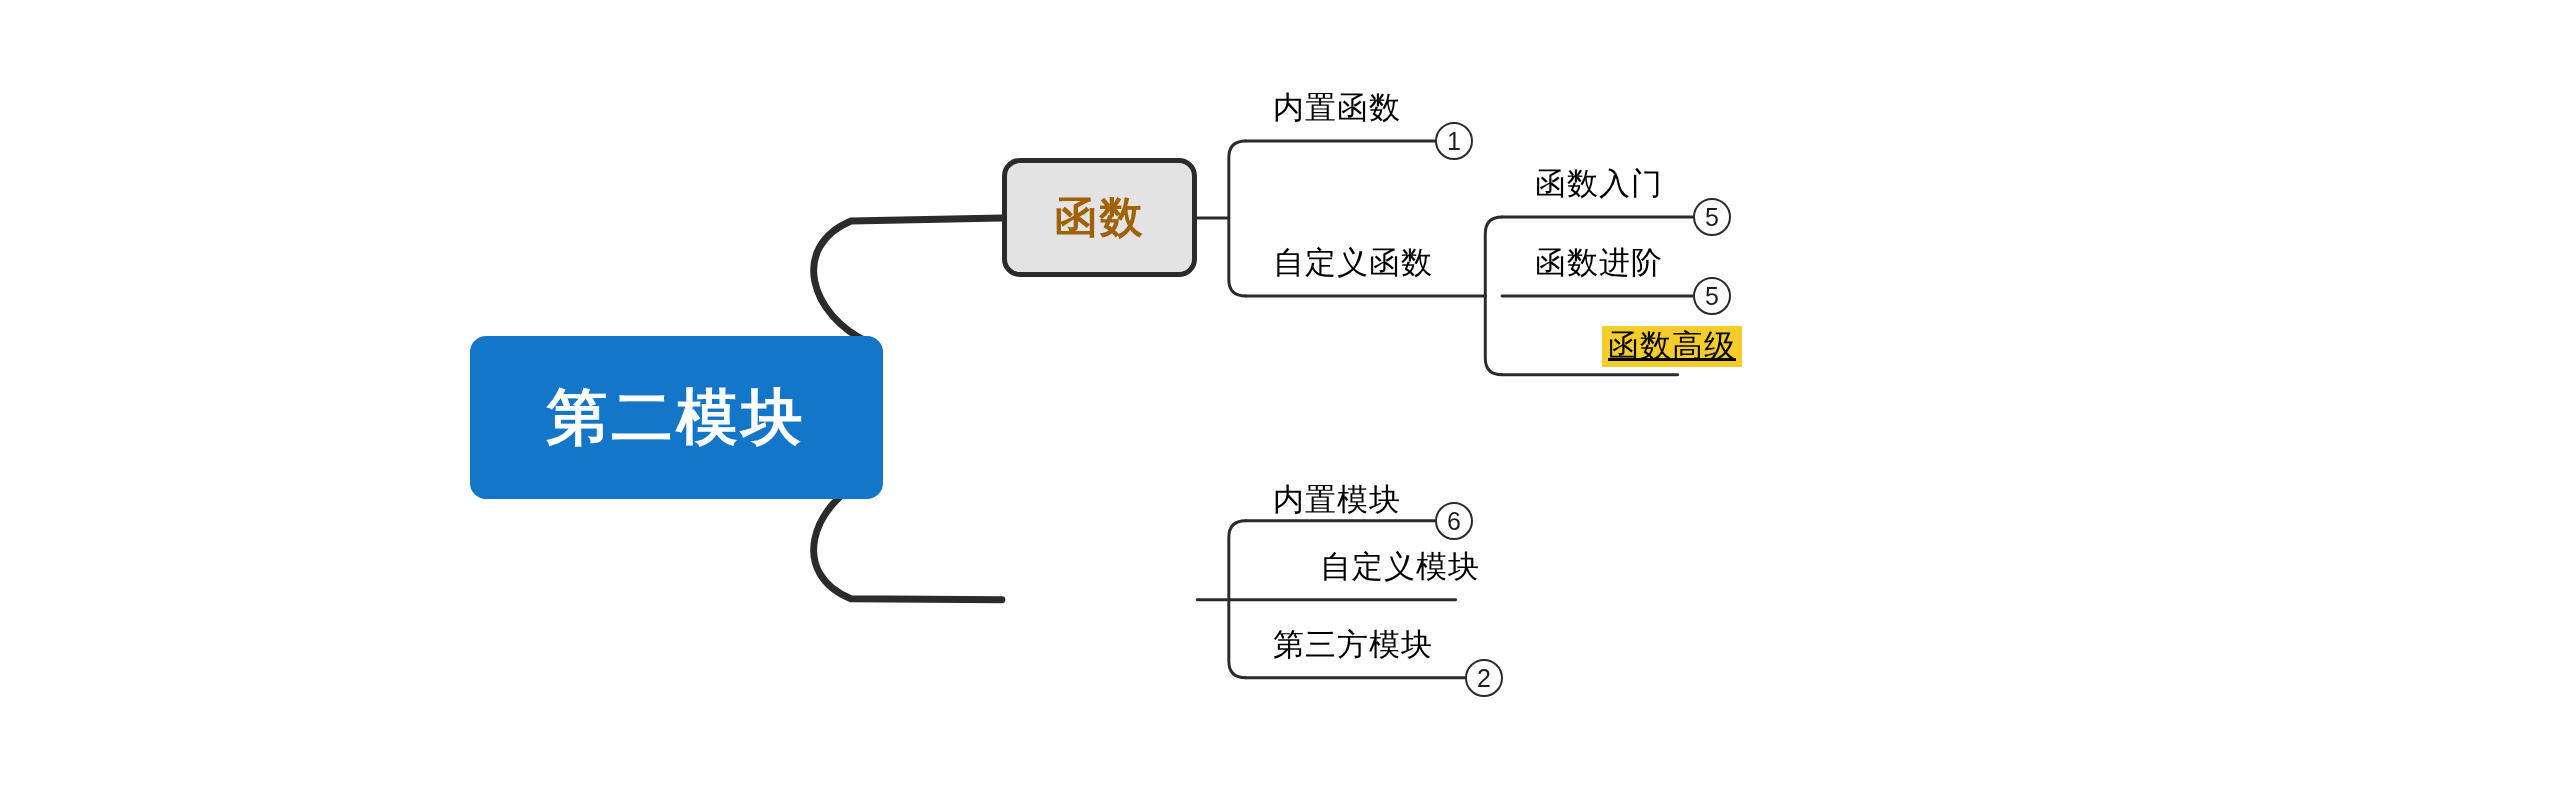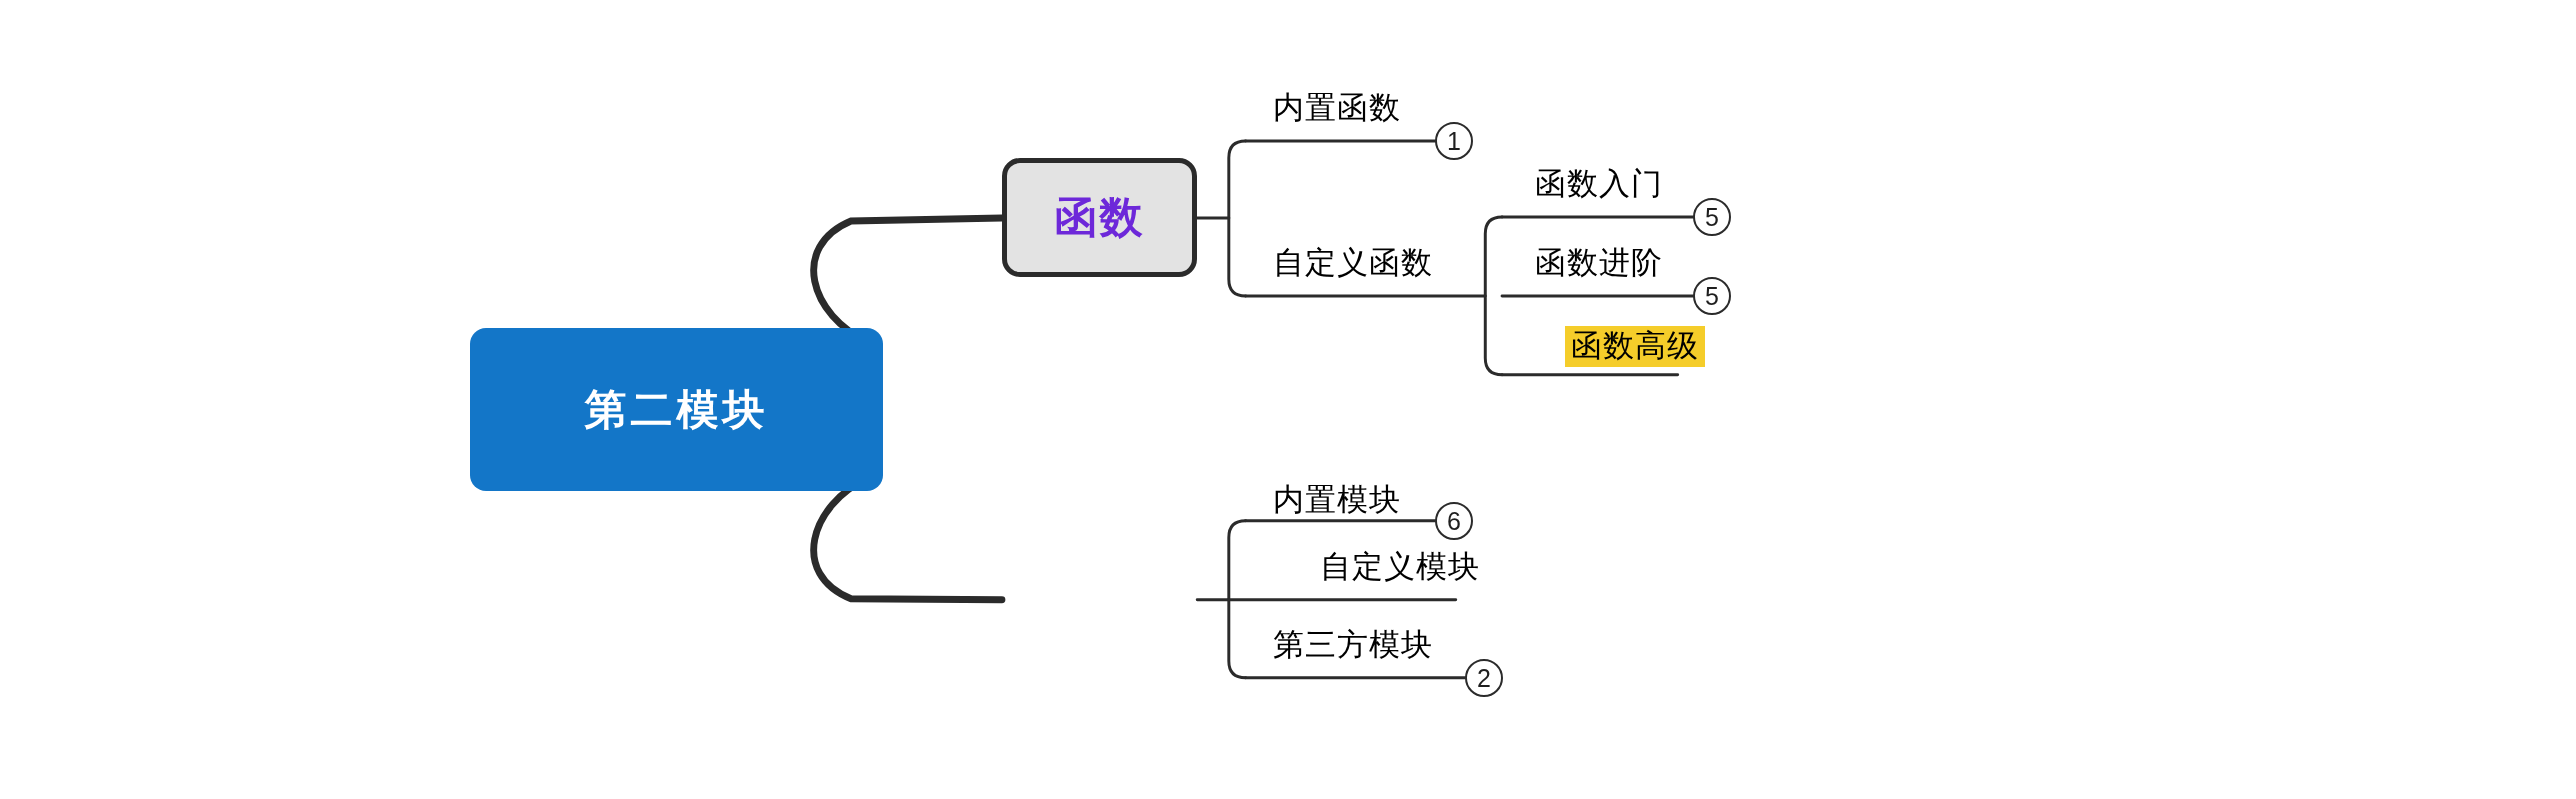--- a/index.html
+++ b/index.html
@@ -28,38 +28,38 @@
     position: absolute;
     box-sizing: border-box;
     display: flex;
     align-items: center;
     justify-content: center;
     white-space: nowrap;
   }
   
   #root-node {
     left: 470px;
-    top: 328px;
+    top: 336px;
     width: 413px;
     height: 163px;
     background: #1376C8;
     border-radius: 16px;
     color: #ffffff;
-    font-size: 42px;
+    font-size: 61px;
     font-weight: 700;
     letter-spacing: 4px;
   }
   
   .branch-node {
     width: 195px;
     height: 119px;
     background: #E3E3E3;
     border: 5px solid #2B2B2B;
     border-radius: 18px;
-    color: #6d28d9;
+    color: #a16207;
     font-size: 43px;
     font-weight: 700;
     letter-spacing: 2px;
   }
   #node-functions { left: 1002px; top: 158px; }
   #node-modules   { left: 1002px; top: 540px; }
 
   
   .leaf-label {
     position: absolute;
@@ -140,21 +140,21 @@
 
 
   <div class="leaf-label" style="left:1273px; top:92px;">内置函数</div>
 
   <div class="leaf-label" style="left:1273px; top:247px;">自定义函数</div>
 
   <div class="leaf-label" style="left:1535px; top:168px;">函数入门</div>
 
   <div class="leaf-label" style="left:1535px; top:247px;">函数进阶</div>
 
-  <div class="leaf-label highlight" style="left:1571px; top:326px;">函数高级</div>
+  <div class="leaf-label highlight" style="left:1608px; top:326px;text-decoration:underline;">函数高级</div>
 
   <div class="leaf-label" style="left:1273px; top:484px;">内置模块</div>
 
   <div class="leaf-label" style="left:1320px; top:551px;">自定义模块</div>
 
   <div class="leaf-label" style="left:1273px; top:629px;">第三方模块</div>
 
   <div class="badge" style="left:1435px; top:122px;">1</div>
 
   <div class="badge" style="left:1693px; top:198px;">5</div>

